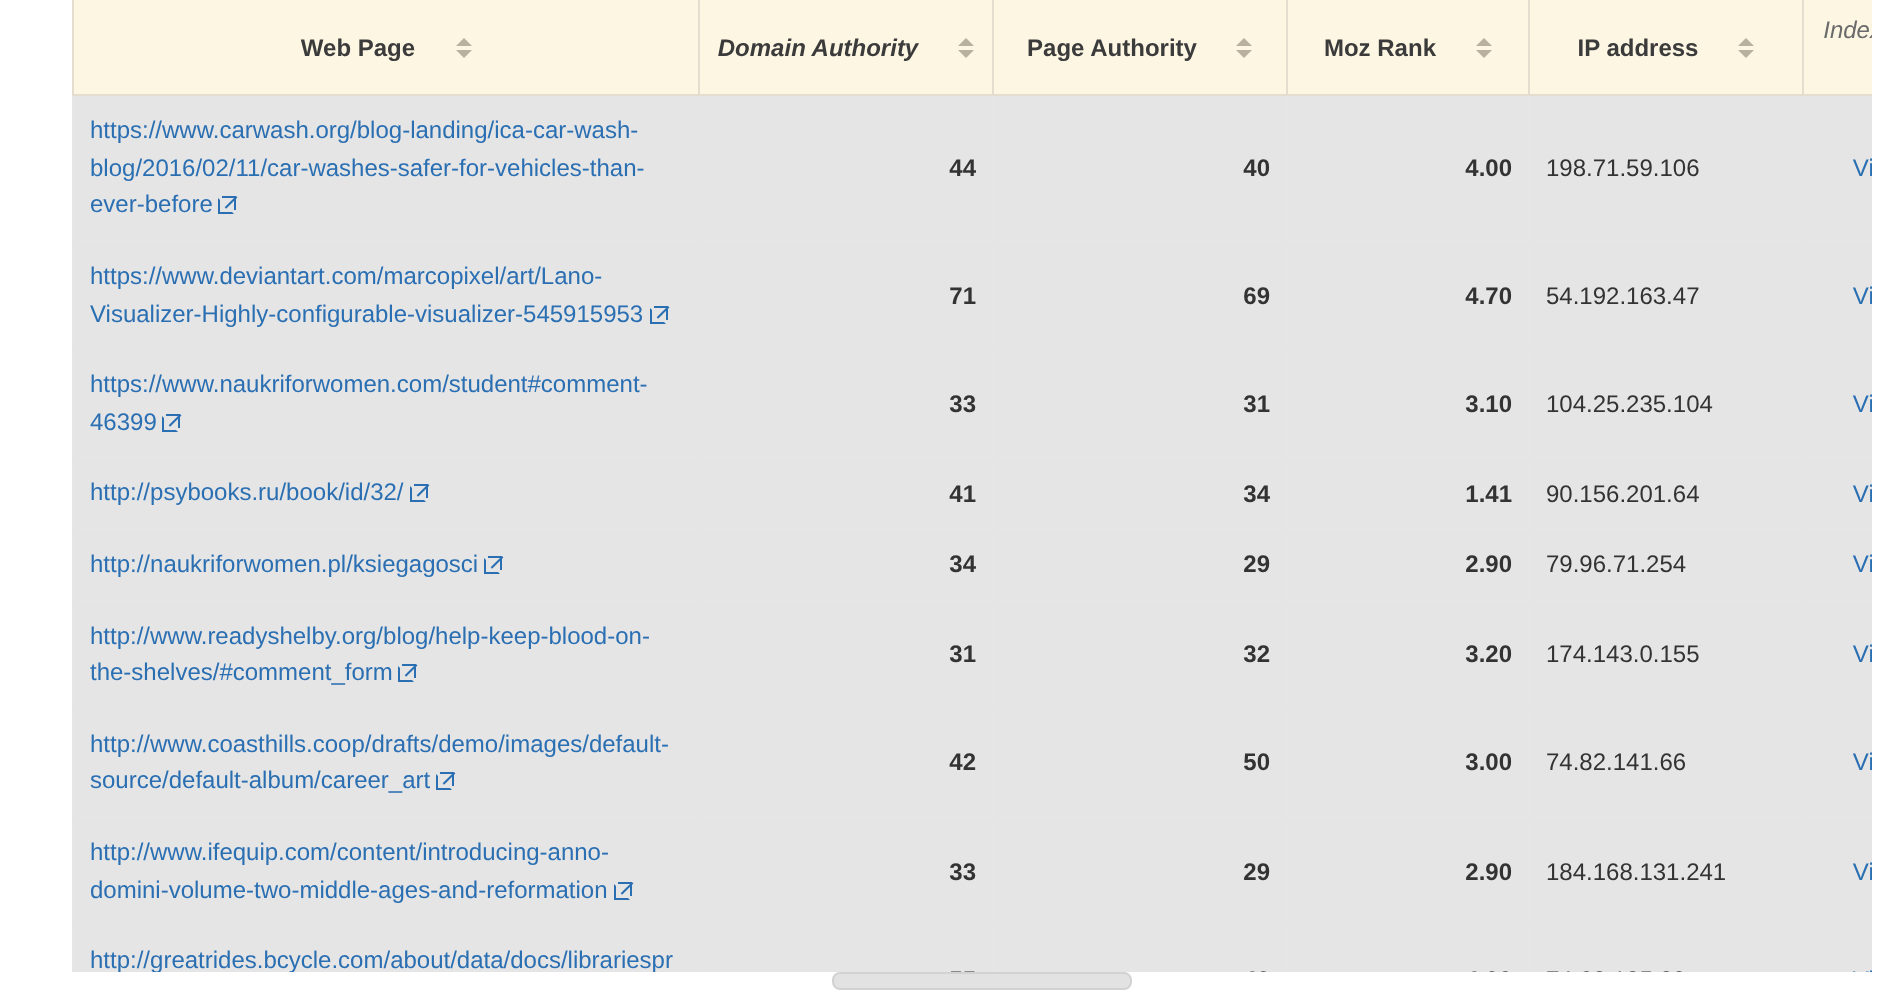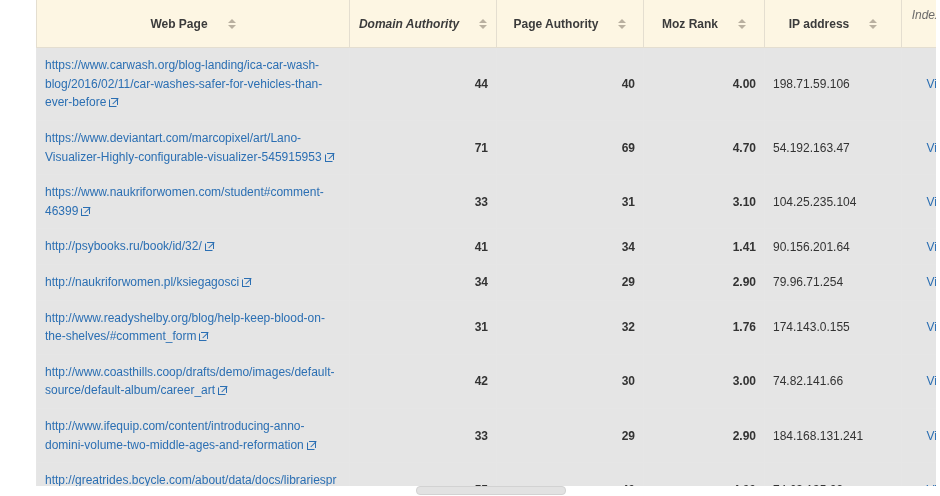--- a/index.html
+++ b/index.html
@@ -282,29 +282,29 @@
         <td class="num-cell">29</td>
         <td class="num-cell">2.90</td>
         <td class="ip-cell">79.96.71.254</td>
         <td class="view-cell"><a href="#">View Pages</a></td>
       </tr>
 
       <tr>
         <td class="url-cell"><a href="#">http://www.readyshelby.org/blog/help-keep-blood-on-the-shelves/#comment_form</a><span class="ext-icon"><span class="diag"></span></span></td>
         <td class="num-cell">31</td>
         <td class="num-cell">32</td>
-        <td class="num-cell">1.76</td>
+        <td class="num-cell">3.20</td>
         <td class="ip-cell">174.143.0.155</td>
         <td class="view-cell"><a href="#">View Pages</a></td>
       </tr>
 
       <tr>
         <td class="url-cell"><a href="#">http://www.coasthills.coop/drafts/demo/images/default-source/default-album/career_art</a><span class="ext-icon"><span class="diag"></span></span></td>
         <td class="num-cell">42</td>
-        <td class="num-cell">30</td>
+        <td class="num-cell">50</td>
         <td class="num-cell">3.00</td>
         <td class="ip-cell">74.82.141.66</td>
         <td class="view-cell"><a href="#">View Pages</a></td>
       </tr>
 
       <tr>
         <td class="url-cell"><a href="#">http://www.ifequip.com/content/introducing-anno-domini-volume-two-middle-ages-and-reformation</a><span class="ext-icon"><span class="diag"></span></span></td>
         <td class="num-cell">33</td>
         <td class="num-cell">29</td>
         <td class="num-cell">2.90</td>

